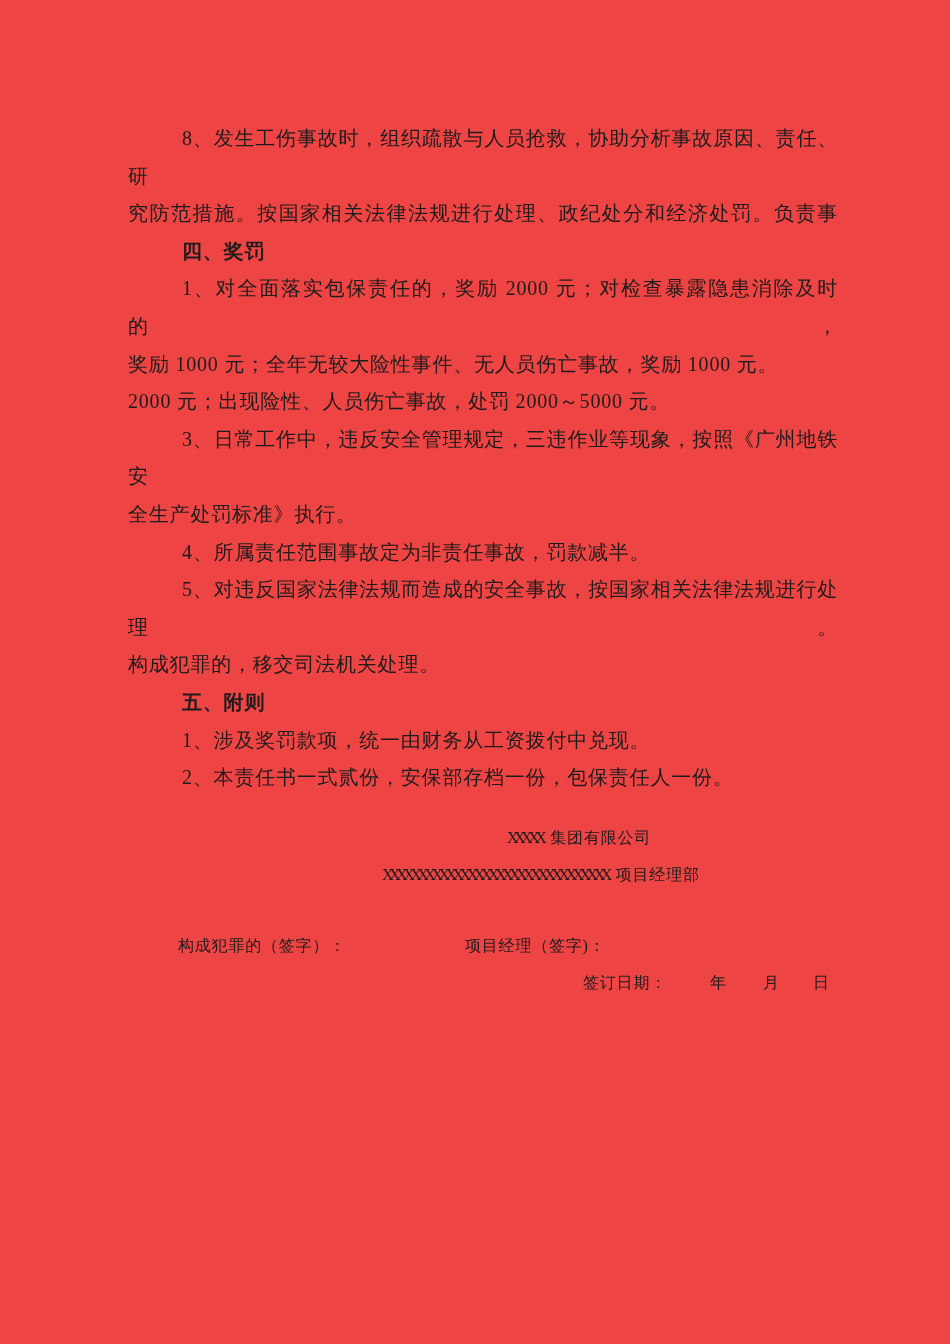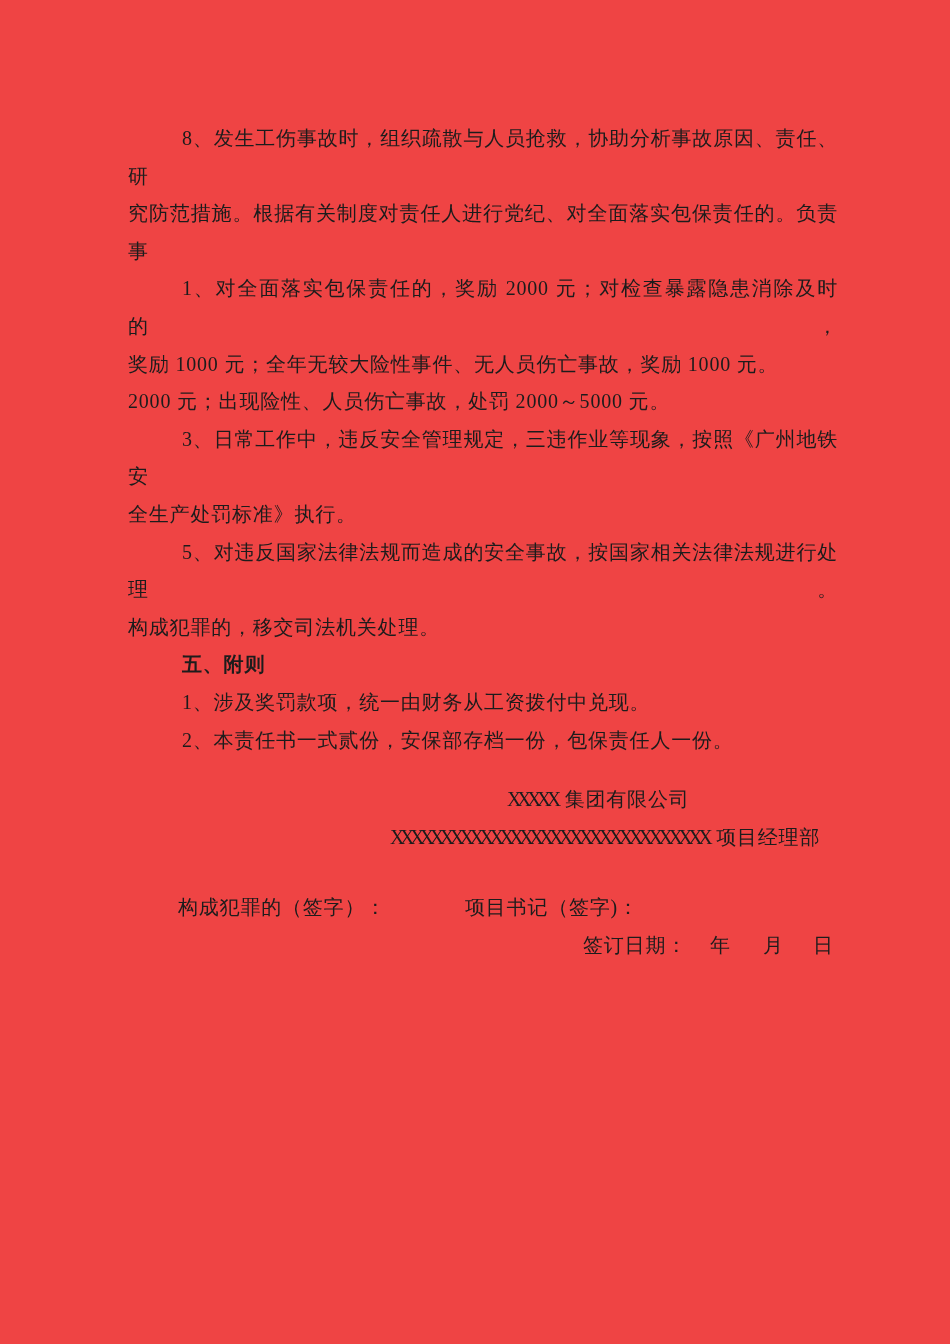--- a/index.html
+++ b/index.html
@@ -21,63 +21,65 @@
   .line.fill{
     white-space:normal;
     text-align:justify;
     text-align-last:justify;
   }
   .line.first{text-indent:54px;}
   .line.heading{font-weight:bold;}
   .row{
     position:relative;
     height:37.6px;
-    font-size:20px;
+    font-size:16px;
     line-height:37.6px;
     letter-spacing:0.8px;
   }
   .abs{position:absolute;top:0;white-space:nowrap;}
   .latin-run{letter-spacing:-4.5px;margin-right:8px;}
   .company-block{margin-top:22px;}
   .sign-row{margin-top:33px;}
   .date-row{}
 </style>
 </head>
 <body>
 
 <div class="page">
   <div class="content">
 
     <div id="paragraphs">
         <div class="line first fill">8、发生工伤事故时，组织疏散与人员抢救，协助分析事故原因、责任、研</div>
-        <div class="line fill">究防范措施。根据有关制度对责任人进行党纪、对全面落实包保责任的。负责事</div>
+        <div class="line fill">究防范措施。按国家相关法律法规进行处理、政纪处分和经济处罚。负责事</div>
+        <div class="line heading first">四、奖罚</div>
         <div class="line first fill">1、对全面落实包保责任的，奖励 2000 元；对检查暴露隐患消除及时的，</div>
         <div class="line">奖励 1000 元；全年无较大险性事件、无人员伤亡事故，奖励 1000 元。</div>
         <div class="line">2000 元；出现险性、人员伤亡事故，处罚 2000～5000 元。</div>
         <div class="line first fill">3、日常工作中，违反安全管理规定，三违作业等现象，按照《广州地铁安</div>
         <div class="line">全生产处罚标准》执行。</div>
+        <div class="line first">4、所属责任范围事故定为非责任事故，罚款减半。</div>
         <div class="line first fill">5、对违反国家法律法规而造成的安全事故，按国家相关法律法规进行处理。</div>
         <div class="line">构成犯罪的，移交司法机关处理。</div>
         <div class="line heading first">五、附则</div>
         <div class="line first">1、涉及奖罚款项，统一由财务从工资拨付中兑现。</div>
         <div class="line first">2、本责任书一式贰份，安保部存档一份，包保责任人一份。</div>
       </div>
 
     <div class="company-block">
       <div class="row">
         <span class="abs" style="left:379px"><span class="latin-run">XXXXX</span><span>集团有限公司</span></span>
       </div>
       <div class="row">
-        <span class="abs" style="left:262px"><span class="latin-run">XXXXXXXXXXXXXXXXXXXXXXXXXXXXXXXX</span><span>项目经理部</span></span>
+        <span class="abs" style="left:254px"><span class="latin-run">XXXXXXXXXXXXXXXXXXXXXXXXXXXXXXXX</span><span>项目经理部</span></span>
       </div>
     </div>
 
     <div class="row sign-row">
       <span class="abs" style="left:50px">构成犯罪的（签字）：</span>
-      <span class="abs" style="left:337px">项目书记（签字)：</span>
+      <span class="abs" style="left:337px">项目经理（签字)：</span>
     </div>
 
     <div class="row date-row">
       <span class="abs" style="left:455px">签订日期：</span>
       <span class="abs" style="left:582px">年</span>
       <span class="abs" style="left:635px">月</span>
       <span class="abs" style="left:685px">日</span>
     </div>
 
   </div>

